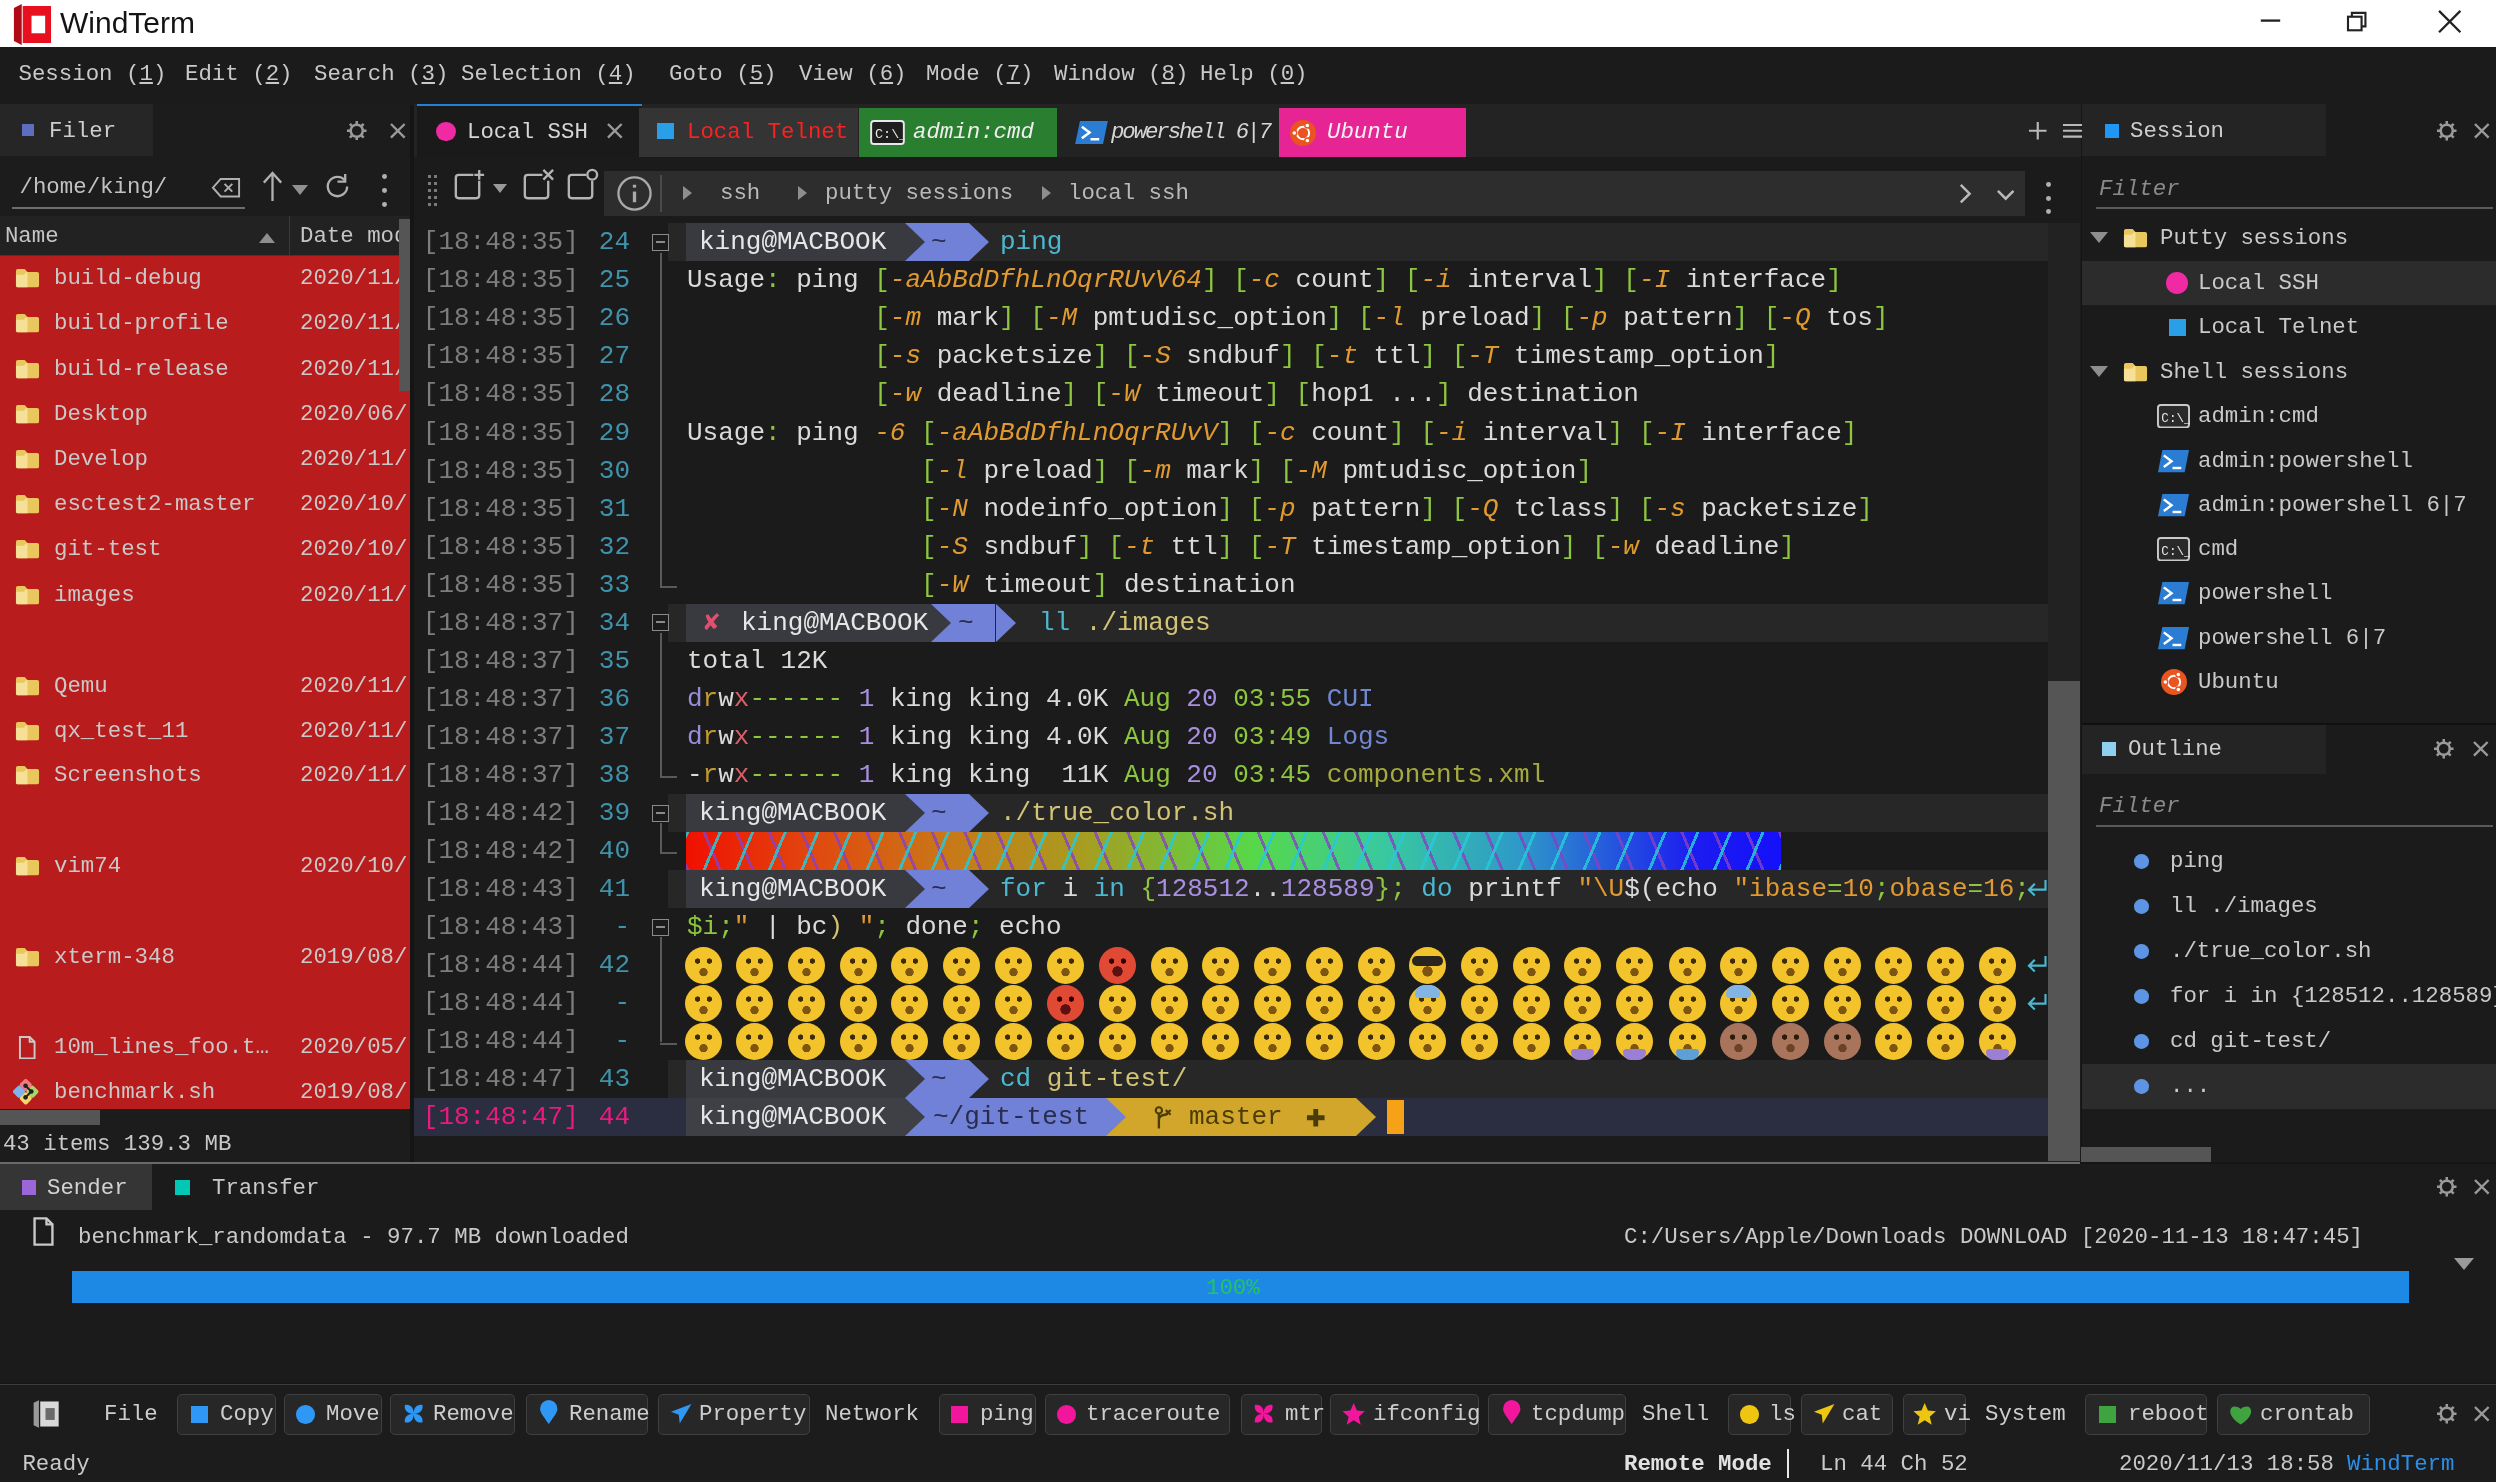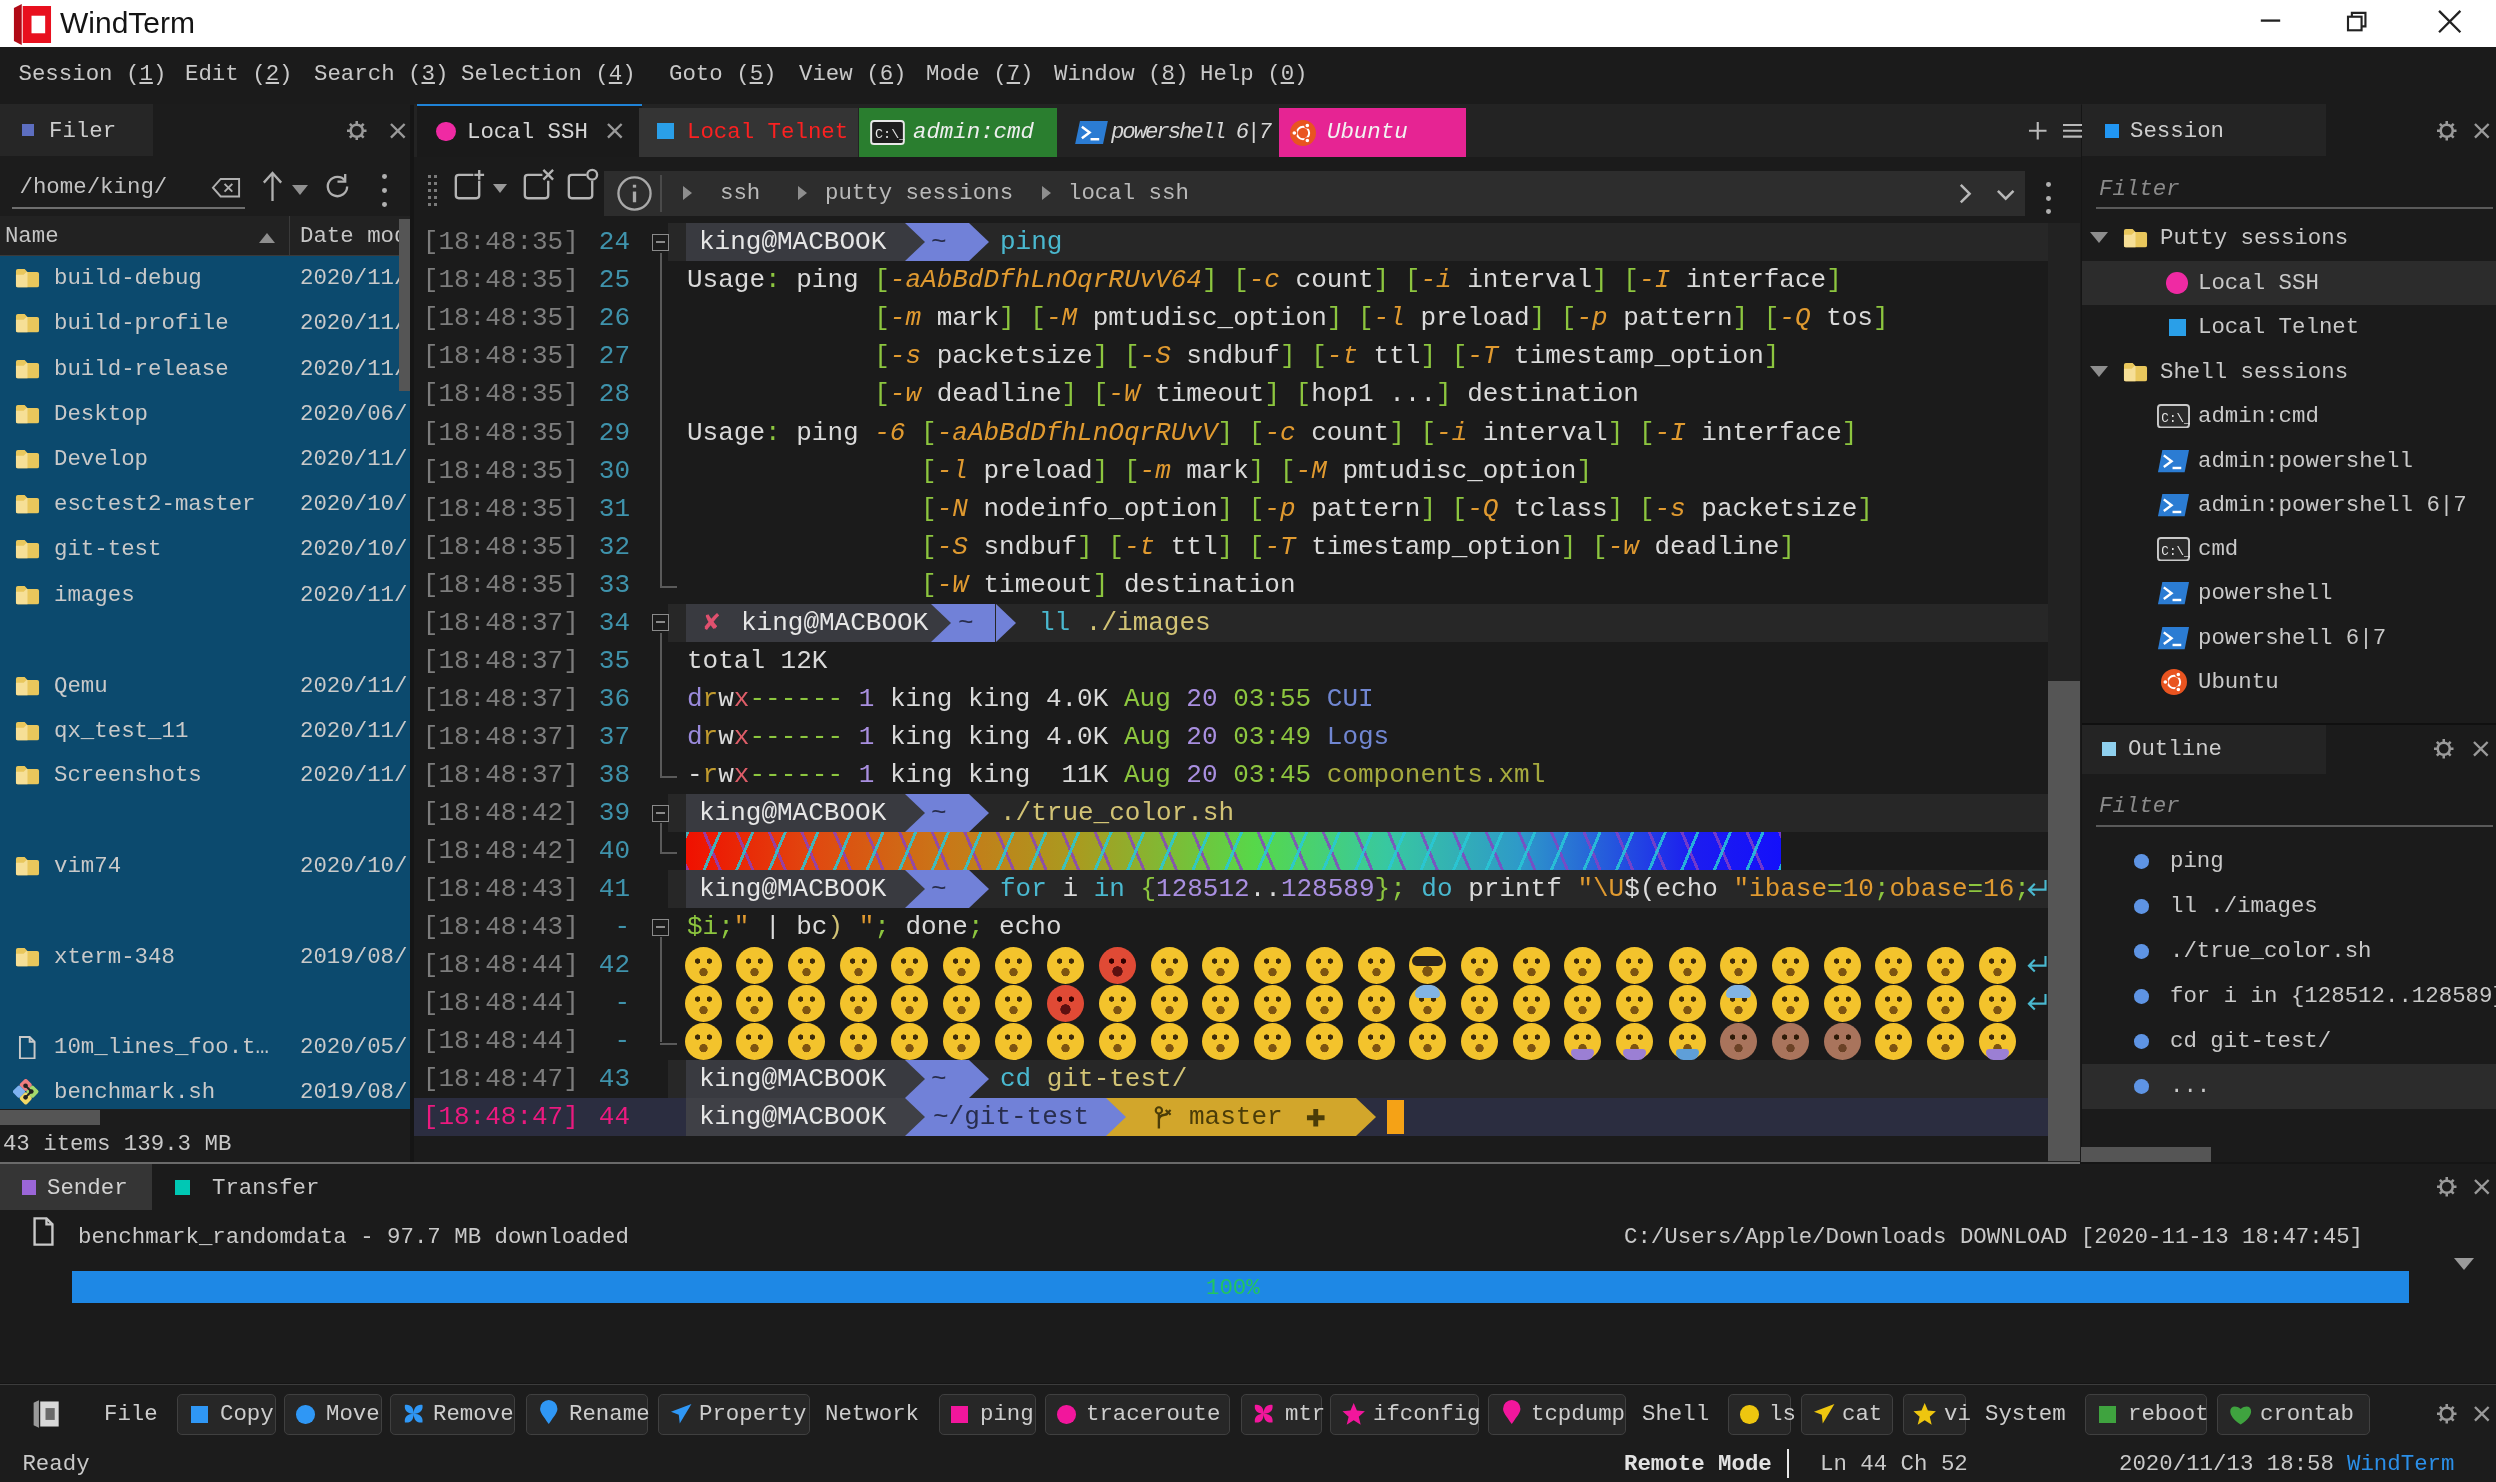--- a/index.html
+++ b/index.html
@@ -127,21 +127,21 @@
     </svg>
     <div class="abs" style="left:382px;top:70px;width:4.9px;height:4.9px;border-radius:50%;background:#b0b0b0"></div>
     <div class="abs" style="left:382px;top:84px;width:4.9px;height:4.9px;border-radius:50%;background:#b0b0b0"></div>
     <div class="abs" style="left:382px;top:98px;width:4.9px;height:4.9px;border-radius:50%;background:#b0b0b0"></div>
     <div class="abs" style="left:0;top:112px;width:410px;height:40px;background:#222222;border-bottom:1px solid #3a3a3a"></div>
     <div class="abs ui" style="left:4.9px;top:119px;color:#c5c5c5">Name</div>
     <div class="abs" style="left:259px;top:129px;width:0;height:0;border-left:8.8px solid transparent;border-right:8.8px solid transparent;border-bottom:10.7px solid #8e8e8e"></div>
     <div class="abs" style="left:289px;top:112px;width:1px;height:40px;background:#3a3a3a"></div>
     <div class="abs ui" style="left:300px;top:119px;color:#c5c5c5">Date mod</div>
   </div>
-<div class="abs" style="left:0;top:256px;width:410px;height:853px;background:#0c4a6e;overflow:hidden">
+<div class="abs" style="left:0;top:256px;width:410px;height:853px;background:#b91c1c;overflow:hidden">
     <div class="fr" style="top:0px"><svg class="abs" style="left:14.6px;top:10.7px" width="25" height="22.4" viewBox="0 0 26 23">
         <use href="#folder"></use>
       </svg><span class="nm">build-debug</span><span class="dt">2020/11/</span></div>
     <div class="fr" style="top:45px"><svg class="abs" style="left:14.6px;top:10.7px" width="25" height="22.4" viewBox="0 0 26 23">
         <use href="#folder"></use>
       </svg><span class="nm">build-profile</span><span class="dt">2020/11/</span></div>
     <div class="fr" style="top:91px"><svg class="abs" style="left:14.6px;top:10.7px" width="25" height="22.4" viewBox="0 0 26 23">
         <use href="#folder"></use>
       </svg><span class="nm">build-release</span><span class="dt">2020/11/</span></div>
     <div class="fr" style="top:136px"><svg class="abs" style="left:14.6px;top:10.7px" width="25" height="22.4" viewBox="0 0 26 23">

